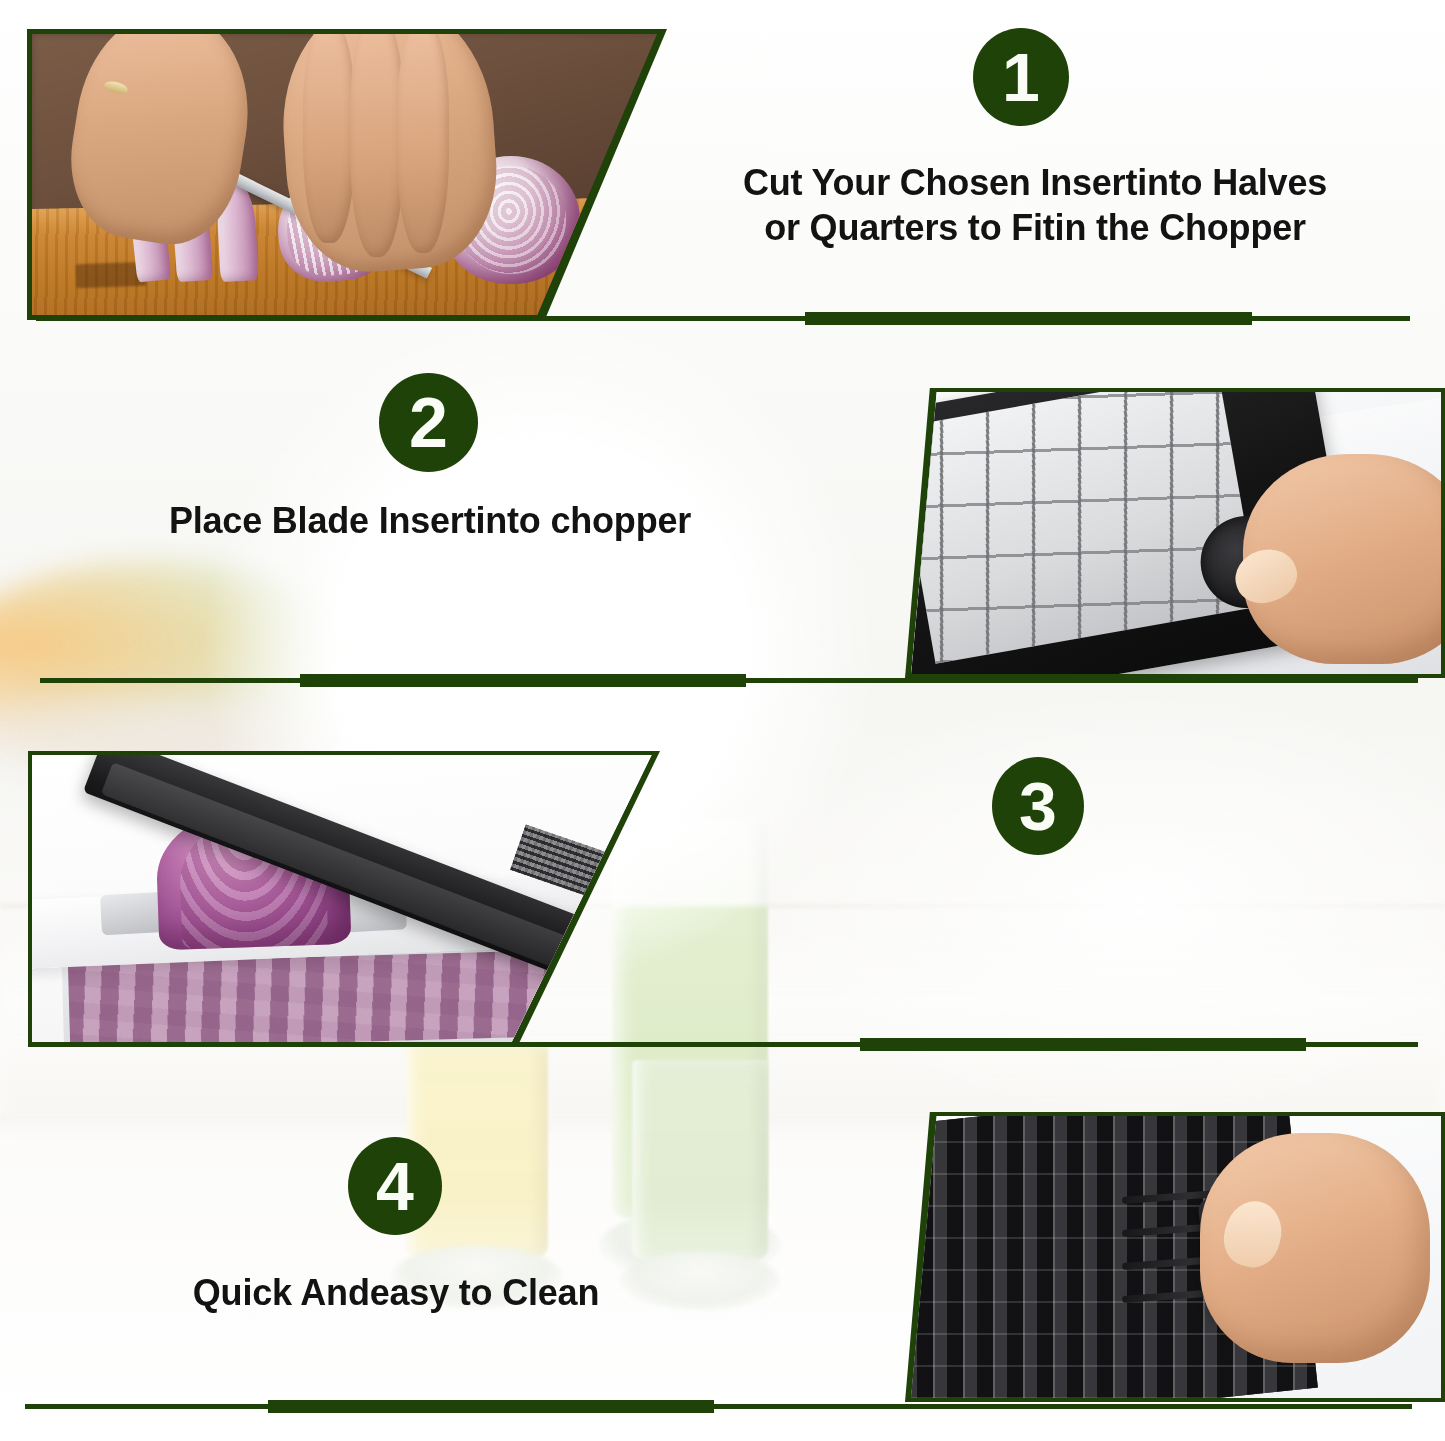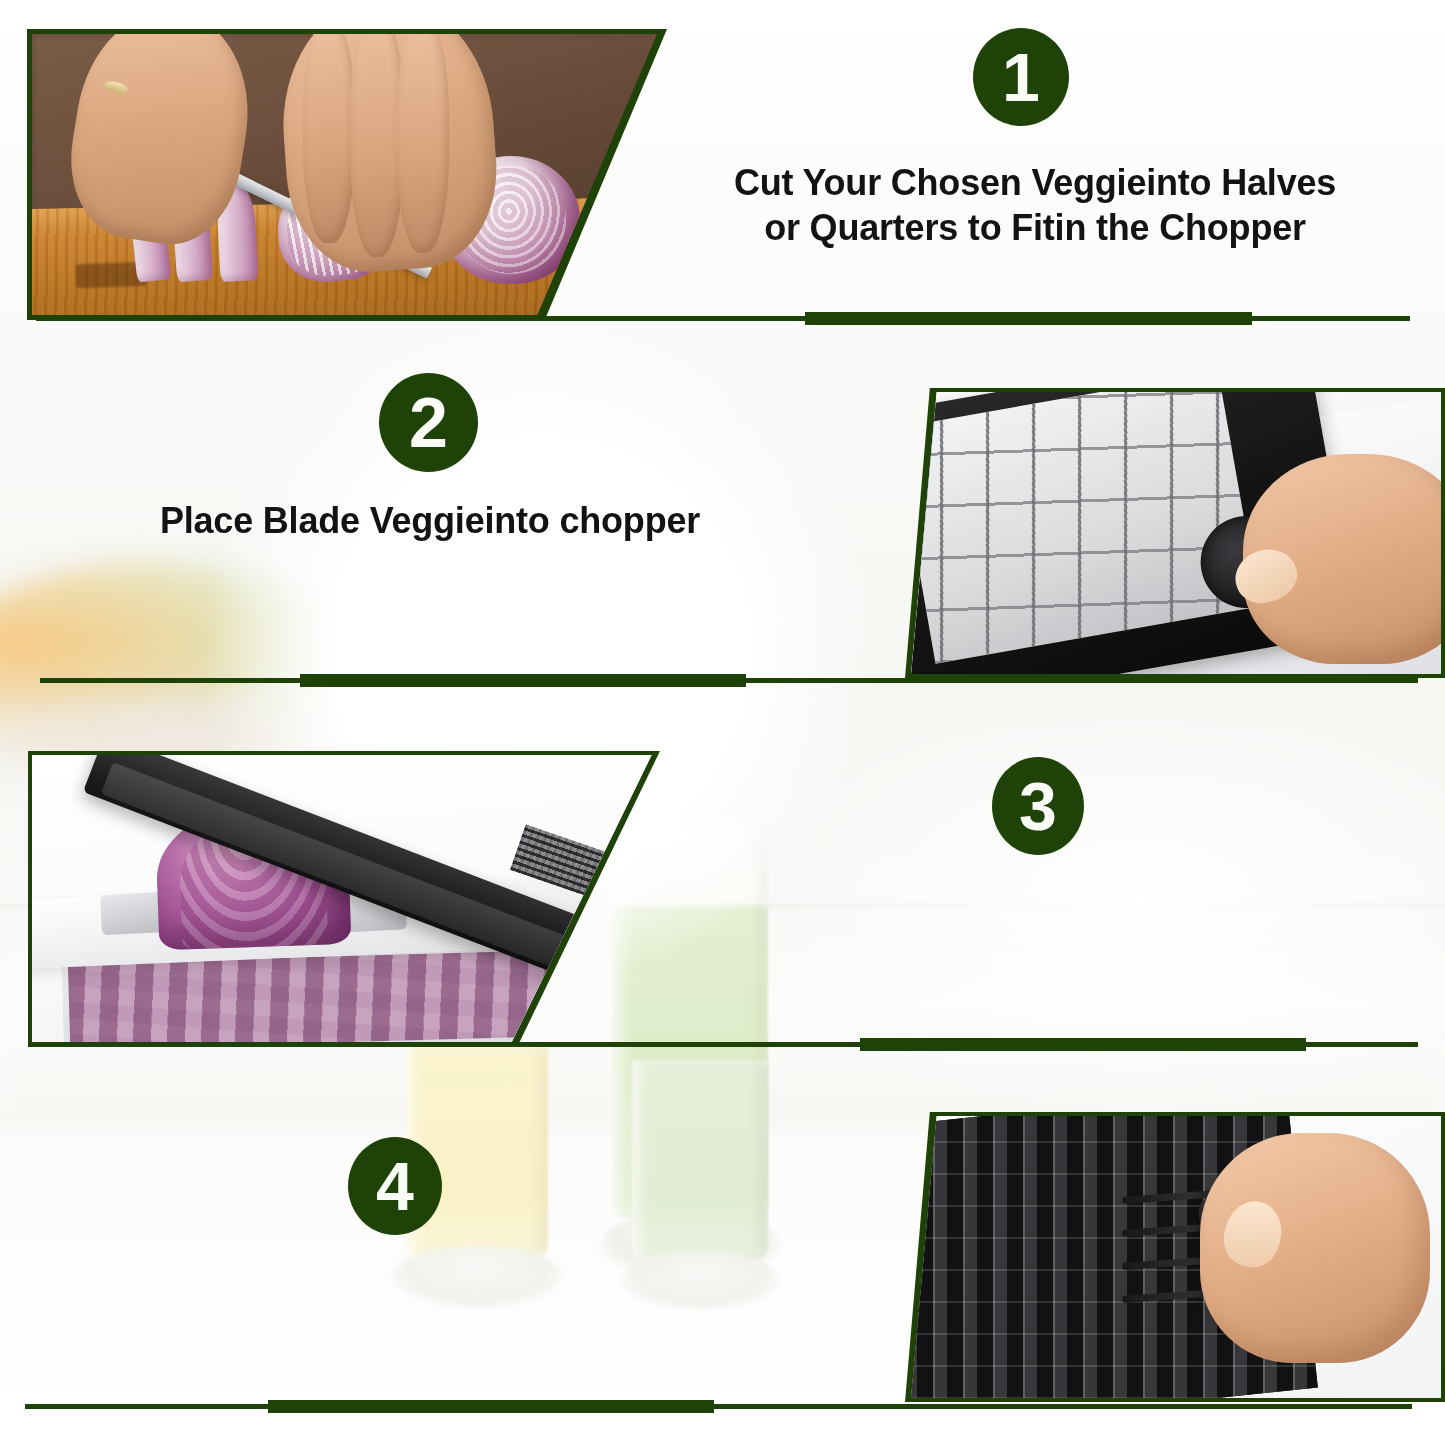--- a/index.html
+++ b/index.html
@@ -484,21 +484,21 @@
         <div class="finger f3"></div>
         <div class="logo-badge"></div>
       </div>
     </div>
   </div>
 
   <div class="badge" id="badge1" style="left:973px; top:28px; width:96px; height:98px; font-size:68px;">
     <span>1</span>
   </div>
 
-  <div class="caption" id="cap1" style="left:665px; top:160px; width:740px; font-size:36px; text-align:center;">Cut Your Chosen Veggieinto Halves
+  <div class="caption" id="cap1" style="left:665px; top:160px; width:740px; font-size:36px; text-align:center;">Cut Your Chosen Insertinto Halves
 or Quarters to Fitin the Chopper</div>
 
   <div class="rule rule-thin" style="left:36px;  top:316px; width:1374px;"></div>
   <div class="rule rule-thick" style="left:805px; top:312px; width:447px;"></div>
 
   <div class="photo" id="photo2">
     <div class="frame"></div>
     <div class="inner">
       <div class="scene-blade">
         <div class="bgwall"></div>
@@ -510,21 +510,21 @@
         <div class="thumb"></div>
         <div class="nail"></div>
       </div>
     </div>
   </div>
 
   <div class="badge" id="badge2" style="left:379px; top:373px; width:99px; height:99px; font-size:70px;">
     <span>2</span>
   </div>
 
-  <div class="caption" id="cap2" style="left:70px; top:498px; width:720px; font-size:36px; text-align:center;">Place Blade Veggieinto chopper</div>
+  <div class="caption" id="cap2" style="left:70px; top:498px; width:720px; font-size:36px; text-align:center;">Place Blade Insertinto chopper</div>
 
   <div class="rule rule-thin" style="left:40px;  top:678px; width:1378px;"></div>
   <div class="rule rule-thick" style="left:300px; top:674px; width:446px;"></div>
 
   <div class="photo" id="photo3">
     <div class="frame"></div>
     <div class="inner">
       <div class="scene-chopper">
         <div class="wall"></div>
         <div class="container"></div>
@@ -565,17 +565,18 @@
         <div class="thumb"></div>
         <div class="nail"></div>
       </div>
     </div>
   </div>
 
   <div class="badge" id="badge4" style="left:348px; top:1137px; width:94px; height:98px; font-size:68px;">
     <span>4</span>
   </div>
 
+  <div class="caption" id="cap4" style="left:110px; top:1270px; width:572px; font-size:36px; text-align:center;">Quick Andeasy to Clean</div>
 
   <div class="rule rule-thin" style="left:25px;  top:1404px; width:1387px;"></div>
   <div class="rule rule-thick" style="left:268px; top:1400px; width:446px;"></div>
 
 </div>
 
 </body></html>

